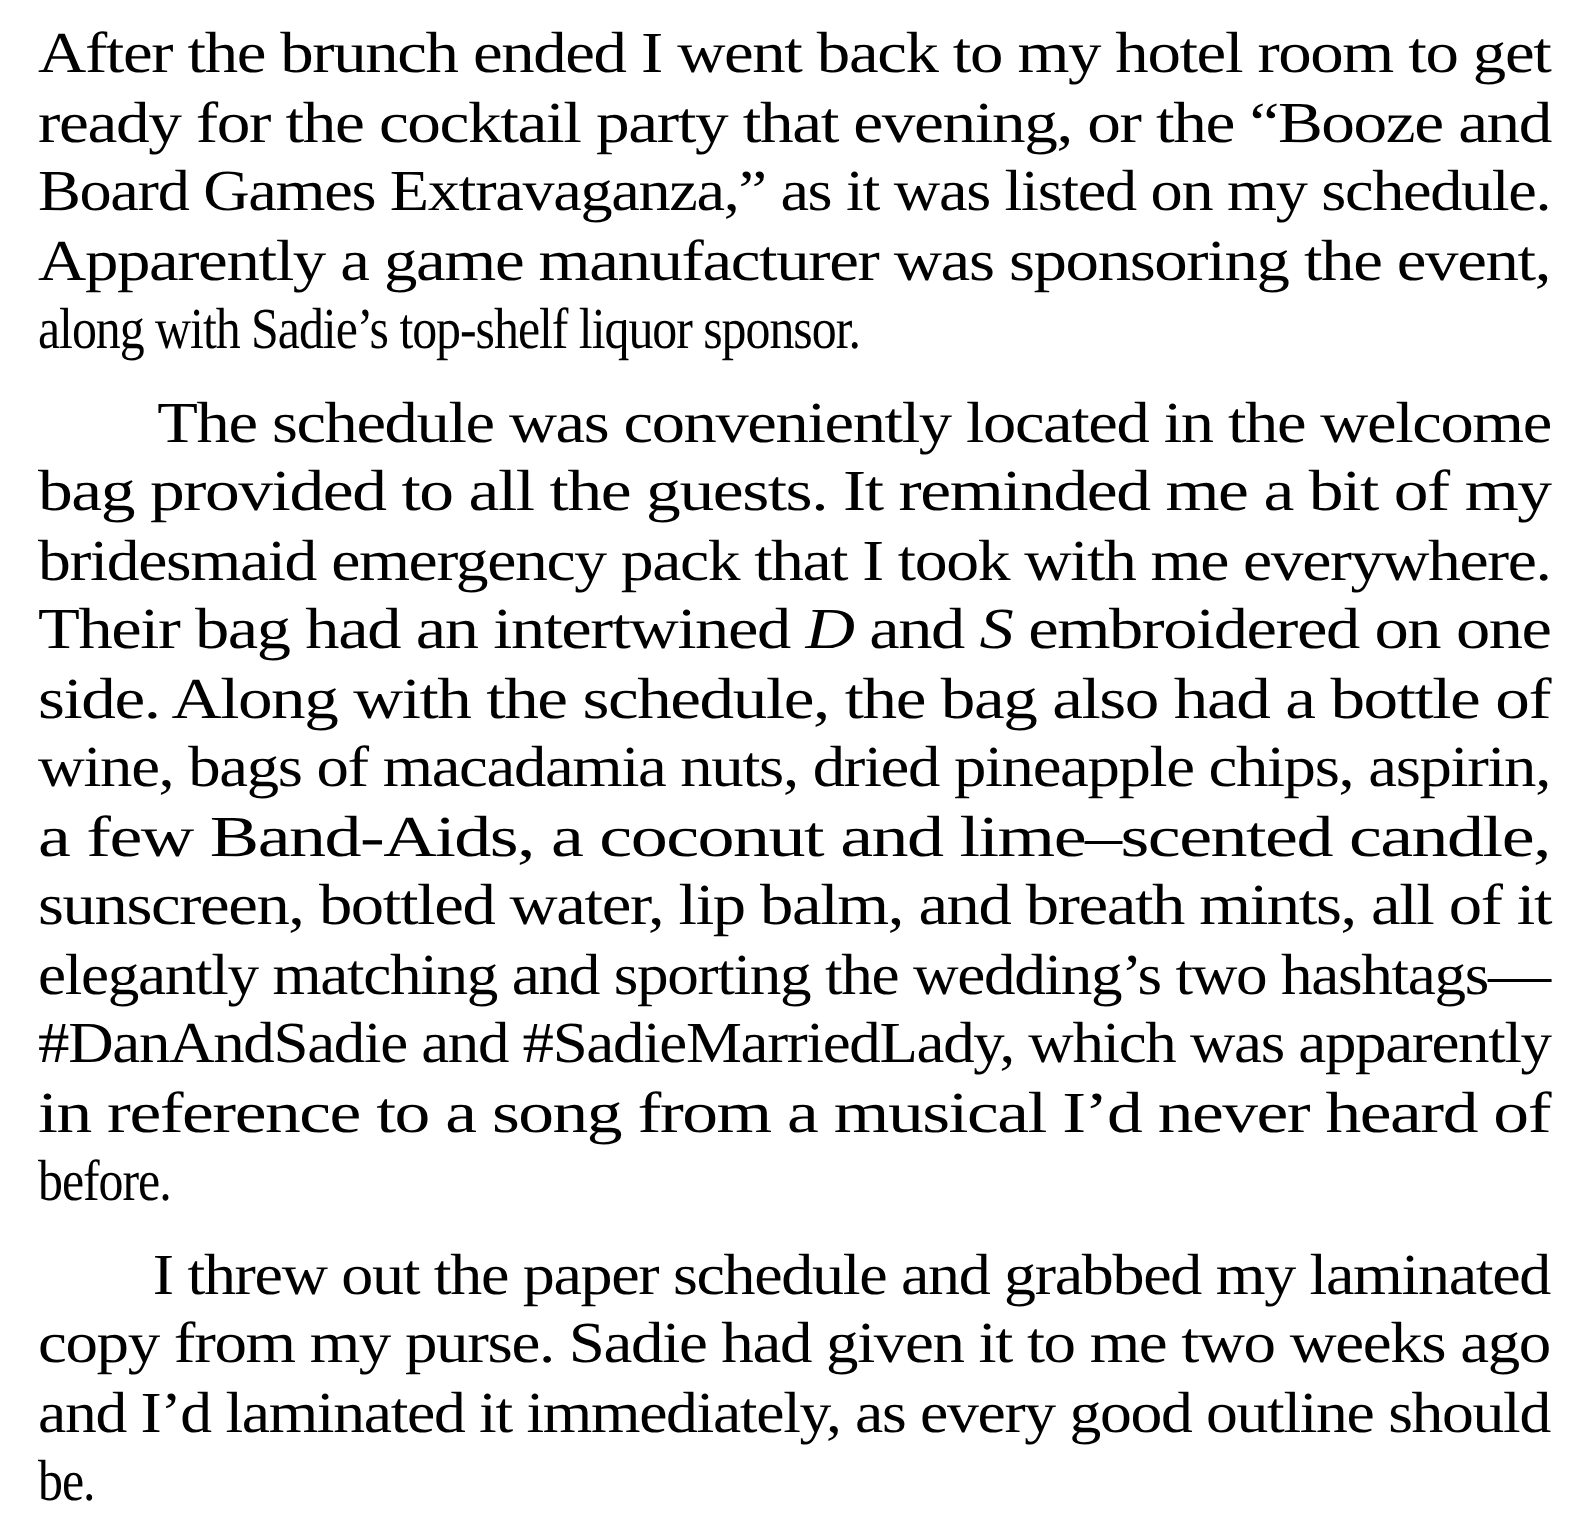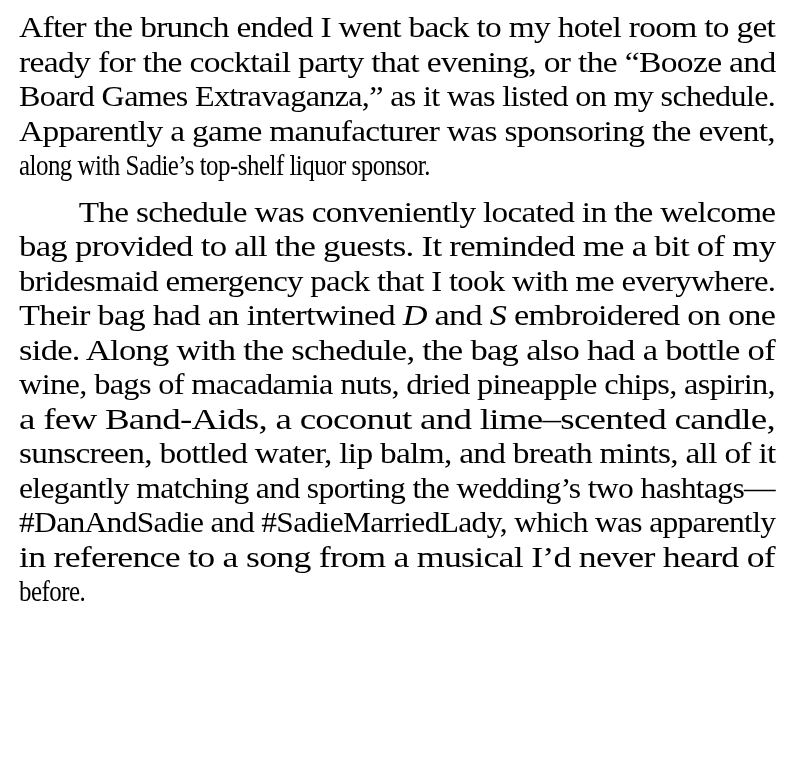--- a/index.html
+++ b/index.html
@@ -46,14 +46,20 @@
     <span class="line cond" style="display: block; width: 634px; transform: scaleX(1.19243);">side. Along with the schedule, the bag also had a bottle of</span>
     <span class="line cond" style="display: block; width: 677px; transform: scaleX(1.11669);">wine, bags of macadamia nuts, dried pineapple chips, aspirin,</span>
     <span class="line cond" style="display: block; width: 592px; transform: scaleX(1.27703);">a few Band-Aids, a coconut and lime–scented candle,</span>
     <span class="line cond" style="display: block; width: 658px; transform: scaleX(1.14894);">sunscreen, bottled water, lip balm, and breath mints, all of it</span>
     <span class="line cond" style="display: block; width: 694px; transform: scaleX(1.08934);">elegantly matching and sporting the wedding’s two hashtags—</span>
     <span class="line cond" style="display: block; width: 697px; transform: scaleX(1.08465);">#DanAndSadie and #SadieMarriedLady, which was apparently</span>
     <span class="line cond" style="display: block; width: 613px; transform: scaleX(1.23328);">in reference to a song from a musical I’d never heard of</span>
     <span class="line cond last" style="display: block; width: 77px; transform: scaleX(0.86);">before.</span>
   </div>
 
+  <div class="para">
+    <span class="line cond indent" style="display: block; width: 685px; transform: scaleX(1.10365);">I threw out the paper schedule and grabbed my laminated</span>
+    <span class="line cond" style="display: block; width: 675px; transform: scaleX(1.12);">copy from my purse. Sadie had given it to me two weeks ago</span>
+    <span class="line cond" style="display: block; width: 689px; transform: scaleX(1.09724);">and I’d laminated it immediately, as every good outline should</span>
+    <span class="line cond last" style="display: block; width: 33px; transform: scaleX(0.86);">be.</span>
+  </div>
 
 </div>
 
 </body></html>

